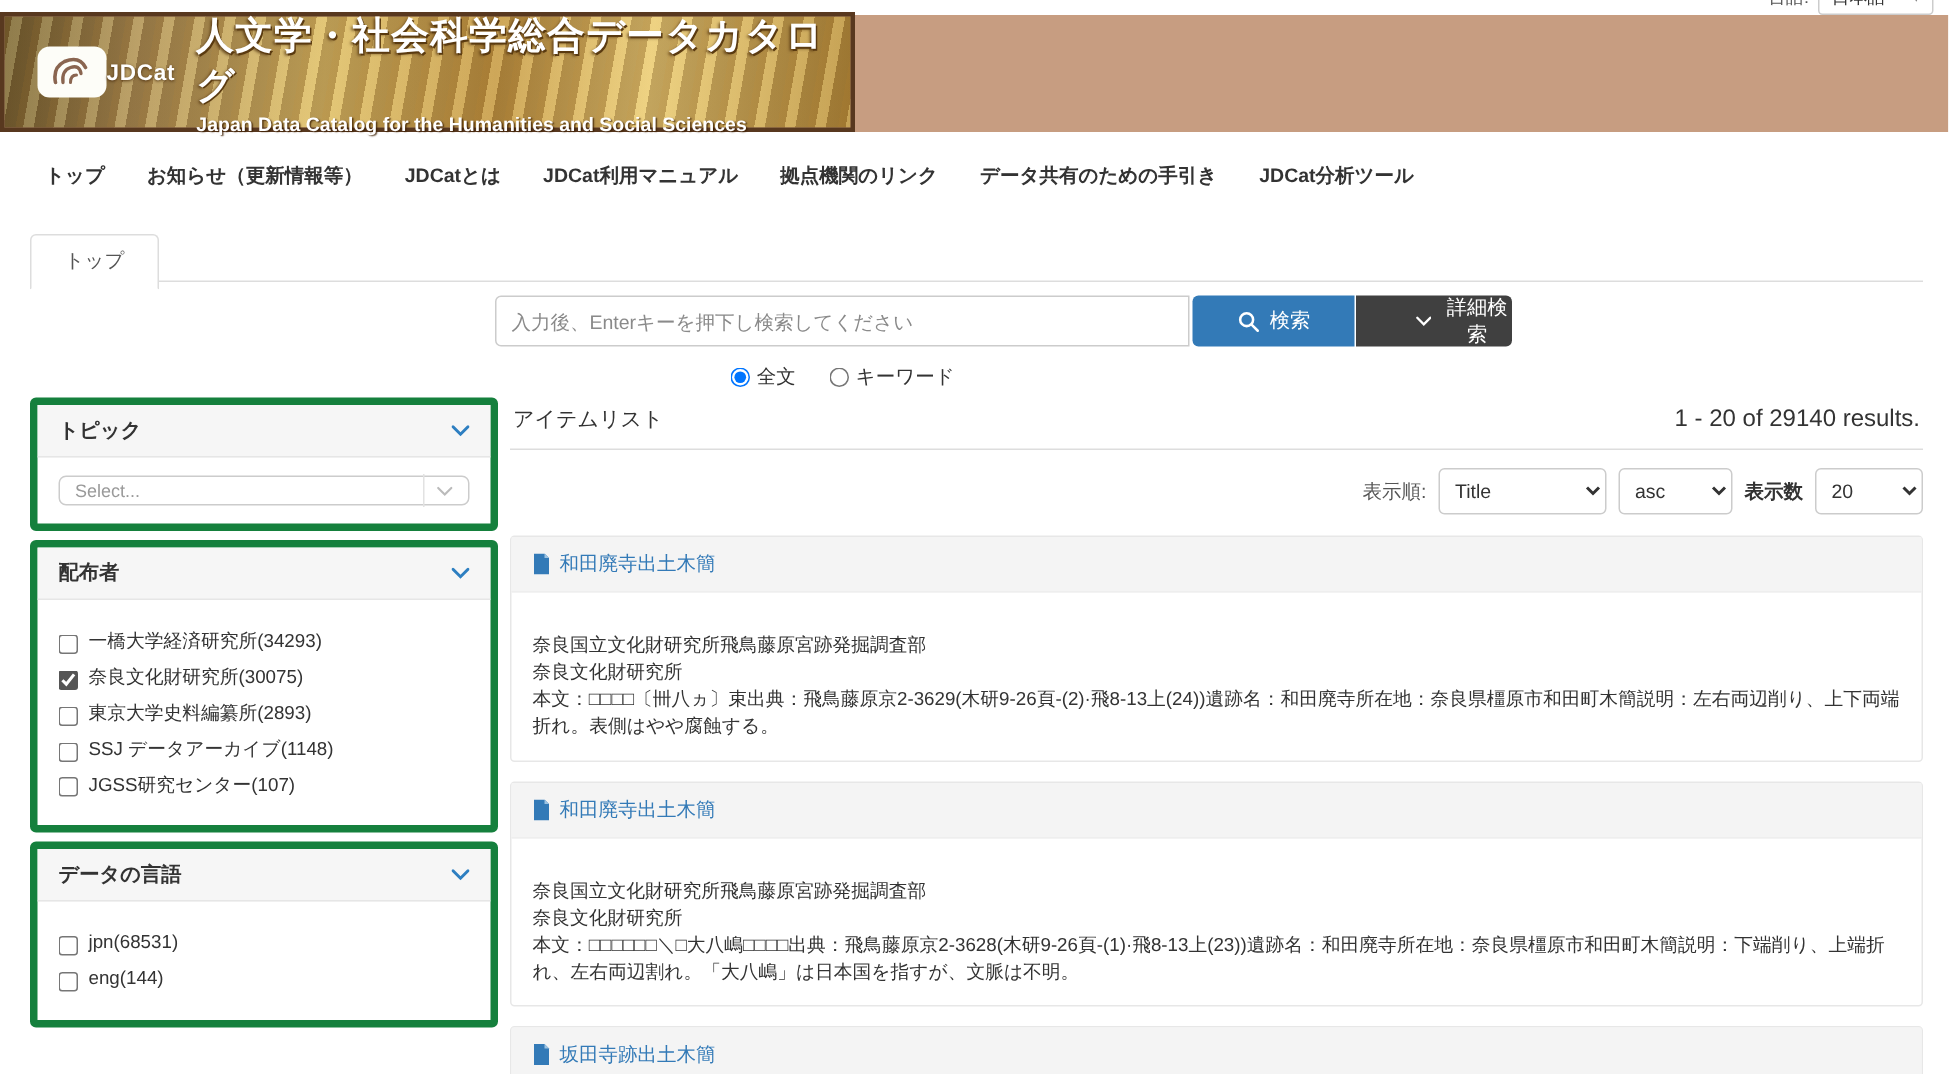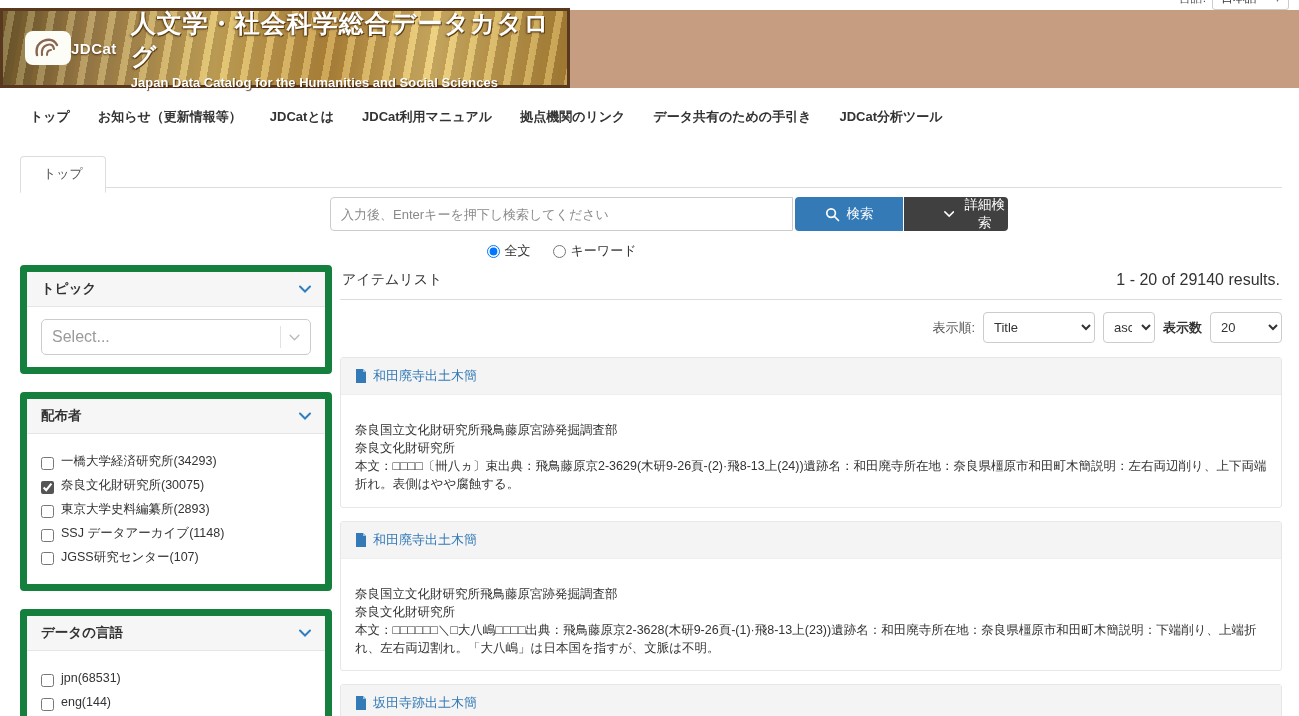--- a/index.html
+++ b/index.html
@@ -39,37 +39,37 @@
   .searchinput { width:463px; height:34px; border:1px solid #ccc; border-radius:4px 0 0 4px; padding:0 10px; font-size:13px; color:#333; font-family:inherit; }
   .searchinput::placeholder { color:#8a8a8a; }
   .btn { height:34px; display:flex; align-items:center; justify-content:center; gap:7px; color:#fff; font-size:13.5px; border:none; cursor:pointer; font-family:inherit; }
   .btn-search { width:108px; background:#337ab7; border-radius:4px 0 0 4px; margin-left:2px; }
   .btn-detail { width:104px; background:#404040; border-radius:0 4px 4px 0; margin-left:1px;padding-left:40px; }
   .radiorow { position:absolute; left:330px; top:242px; width:463px; display:flex; justify-content:center; gap:22px; font-size:13px; color:#333; align-items:center; }
   .radiorow label { display:flex; align-items:center; gap:5px; }
 
   
   .sidebar { position:absolute; left:20px; top:265px; width:312px; }
-  .panel { border:7px solid #15803d; border-radius:4px; background:#fff; margin-bottom:18px; overflow:hidden; }
+  .panel { border:5px solid #15803d; border-radius:4px; background:#fff; margin-bottom:6px; overflow:hidden; }
   .panelhead { background:#f6f6f6; border-bottom:1px solid #e6e6e6; padding:8px 14px; font-size:13.5px; font-weight:bold; color:#333; display:flex; align-items:center; justify-content:space-between; cursor:pointer; }
   .panelbody { padding:12px 14px; }
-  .selectbox { display:flex; align-items:center; justify-content:space-between; border:1px solid #ccc; border-radius:5px; height:36px; padding:0 10px; color:#9a9a9a; font-size:16px; background:#fff; }
+  .selectbox { display:flex; align-items:center; justify-content:space-between; border:1px solid #ccc; border-radius:5px; height:20px; padding:0 10px; color:#9a9a9a; font-size:12px; background:#fff; }
   .selectbox .sep { width:1px; height:22px; background:#e2e2e2; margin-right:8px; }
   .selectbox .right { display:flex; align-items:center; height:100%; }
   .checkrow { display:flex; align-items:flex-end; gap:7px; margin:7px 0; font-size:12.5px; color:#333; line-height:1.35; cursor:pointer; }
   .checkrow input { width:13px; height:13px; accent-color:#555; flex:0 0 auto; }
 
   
   .main { position:absolute; left:340px; top:265px; width:942px; }
   .resultshead { display:flex; justify-content:space-between; align-items:center; border-bottom:1px solid #ddd; padding:6px 2px 10px; }
   .resultstitle { font-size:14px; color:#333; }
   .resultscount { font-size:16px; color:#333; }
   .controls { display:flex; justify-content:flex-end; align-items:center; gap:8px; margin:12px 0 14px; font-size:13px; color:#555; }
   .controls select { height:31px; border:1px solid #ccc; border-radius:4px; background:#fff; font-size:13px; color:#333; padding:0 6px; font-family:inherit; }
-  .sel-sort { width:112px; } .sel-order { width:52px; } .sel-count { width:72px; }
+  .sel-sort { width:112px; } .sel-order { width:76px; } .sel-count { width:72px; }
   .lbl-count { font-weight:bold; color:#333; }
 
   .card { border:1px solid #e7e7e7; border-radius:3px; margin-bottom:13px; background:#fff; }
   .cardhead { background:#f4f4f4; padding:9px 14px; display:flex; align-items:center; gap:6px; border-bottom:1px solid #eee; }
   .cardtitle { color:#337ab7; font-size:13px; text-decoration:none; cursor:pointer; }
   .cardbody { padding:26px 14px 13px; font-size:12.5px; line-height:1.45; color:#333; }
   .cardbody .ln { margin:0; }
   .icon-svg { display:block; }
 </style>
 </head>

